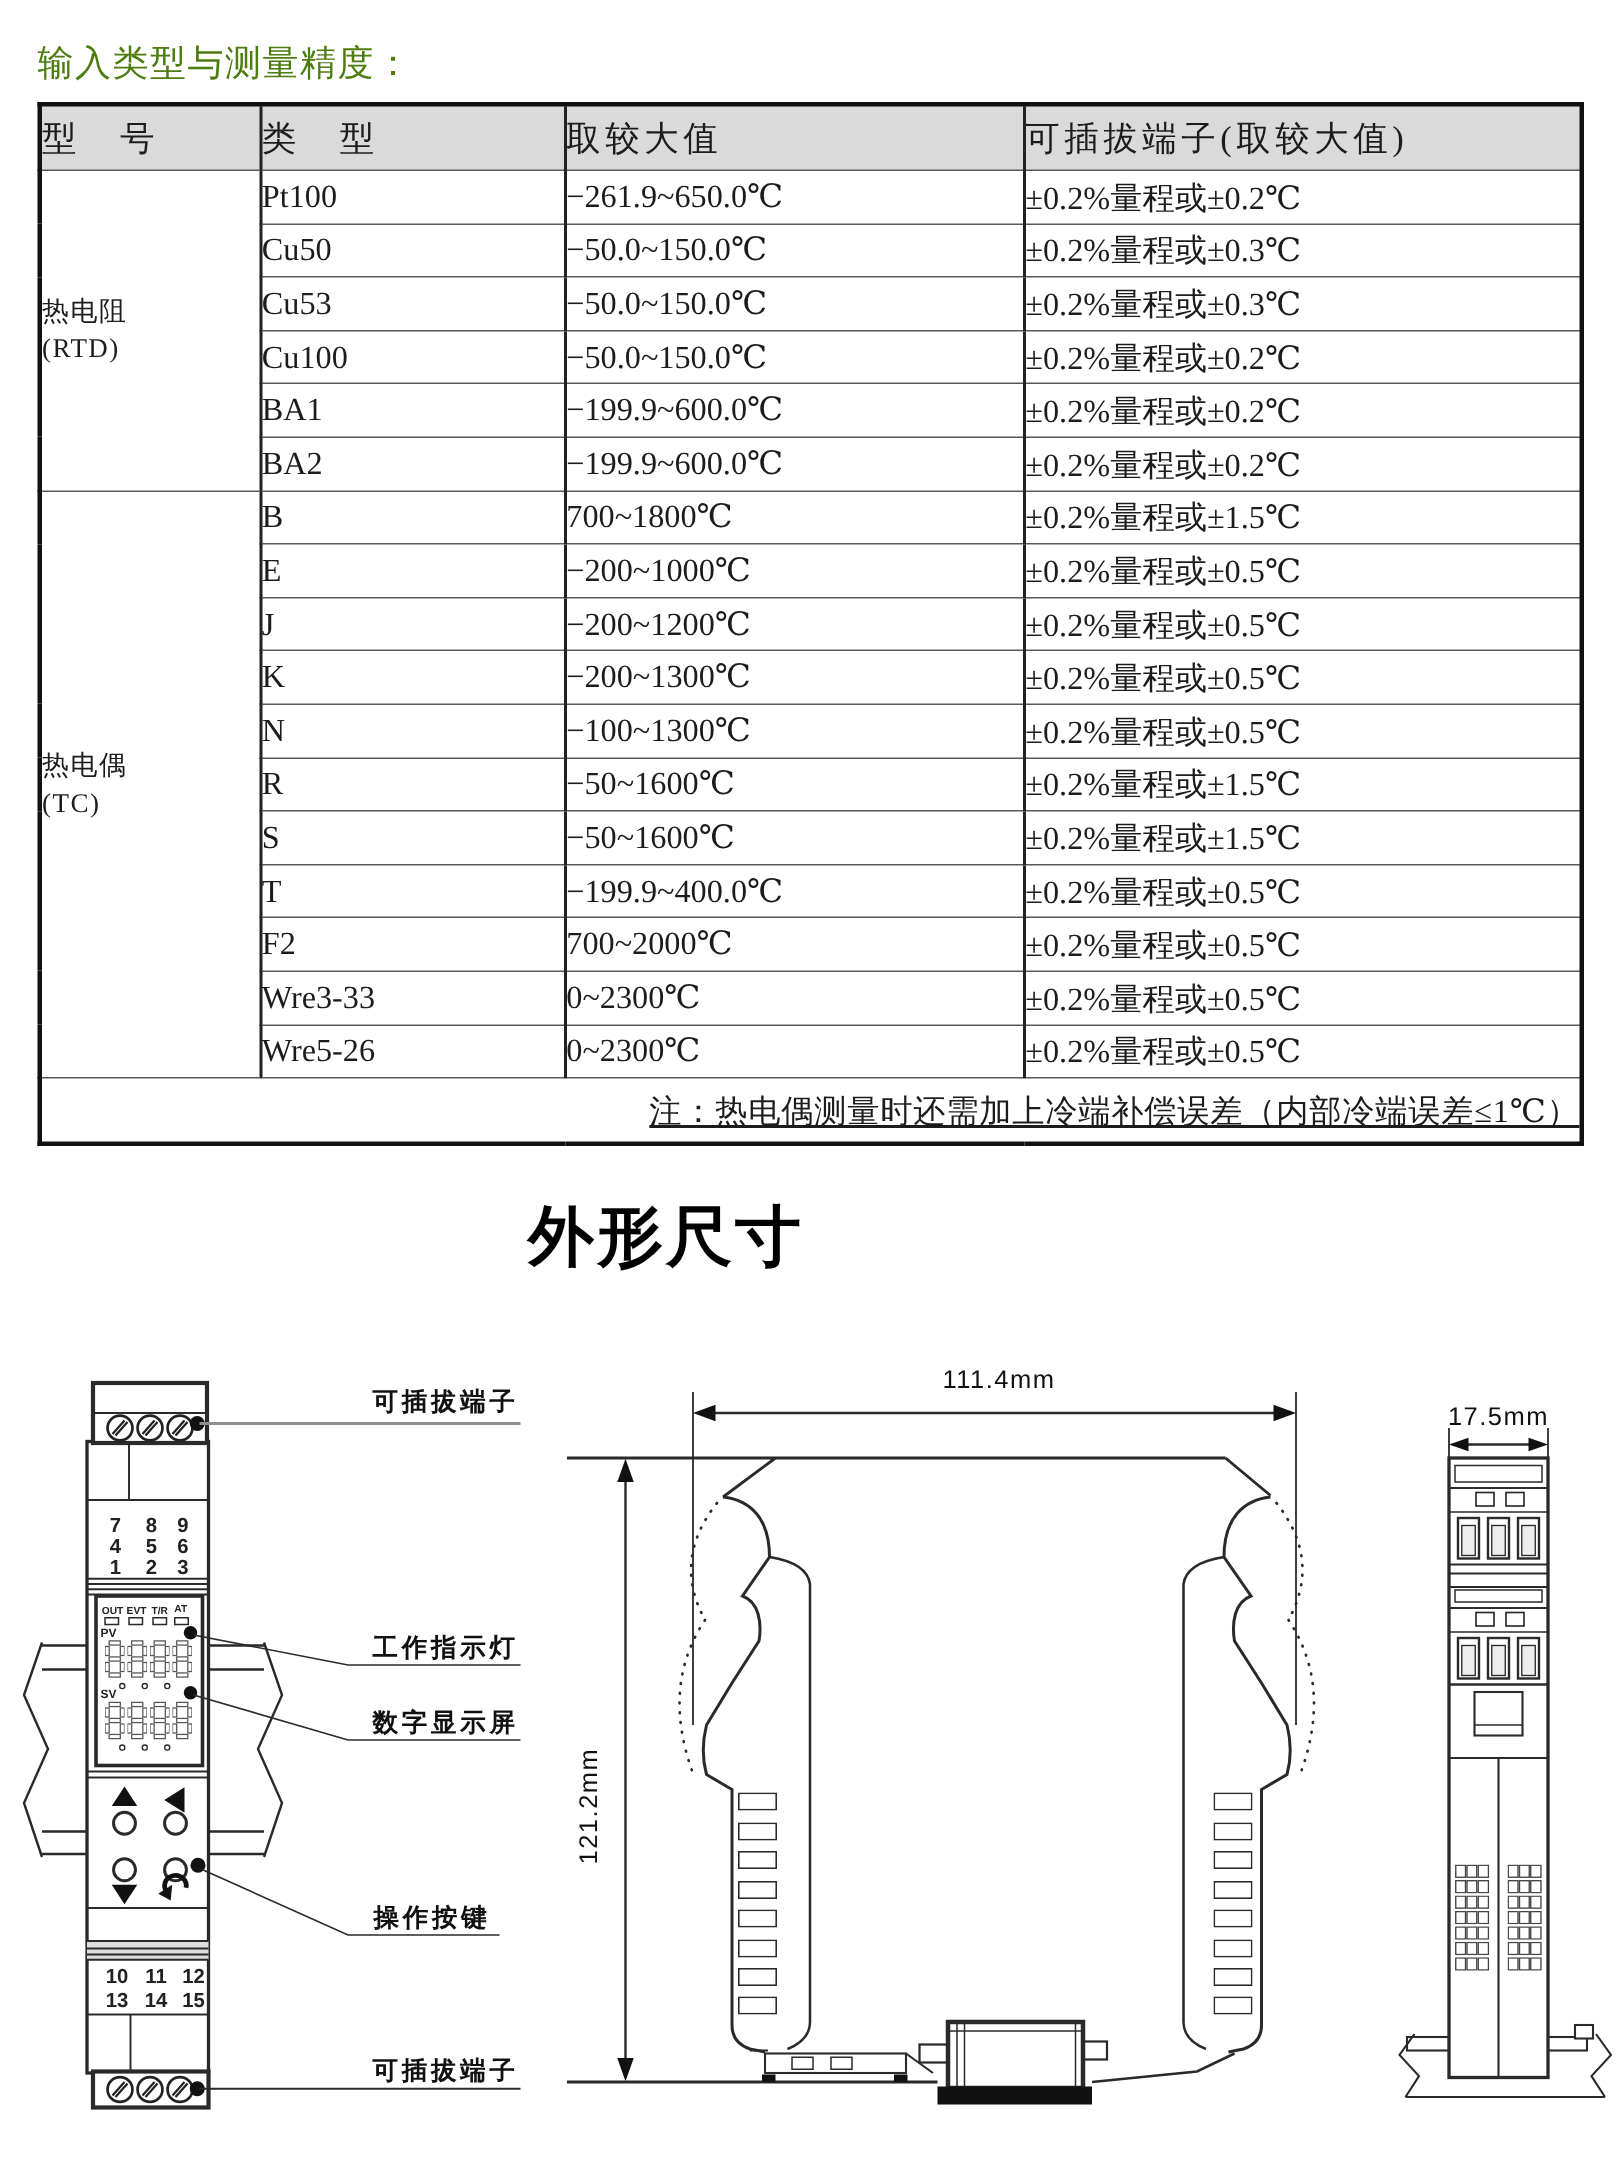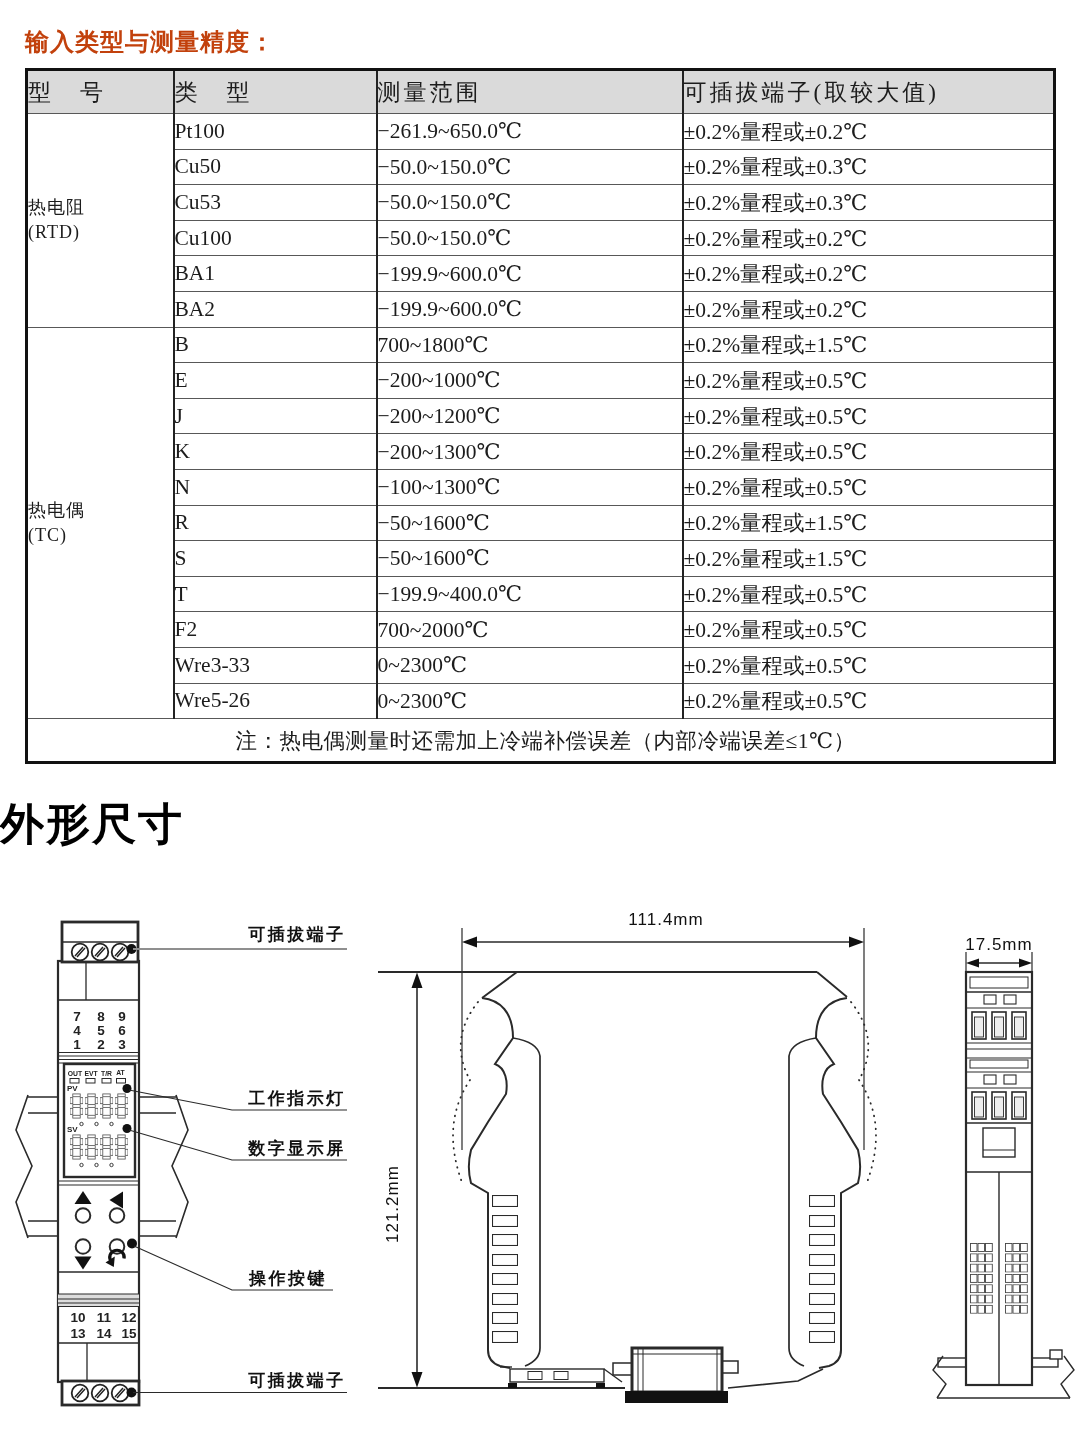--- a/index.html
+++ b/index.html
@@ -1,30 +1,30 @@
 <!DOCTYPE html>
 <html><head>
 <meta charset="utf-8">
 <style>
   html,body{margin:0;padding:0;background:#fff;}
   .page{position:relative;width:1080px;height:1453px;background:#fff;overflow:hidden;
         font-family:"Liberation Sans","DejaVu Sans",sans-serif;color:#111;}
-  .doc-title{position:absolute;left:25px;top:26px;font-size:24px;font-weight:bold;
-             letter-spacing:1px;color:#c2410c;}
+  .doc-title{position:absolute;left:25px;top:26px;font-size:24px;font-weight:normal;
+             letter-spacing:1px;color:#4d7c0f;}
   table.spec{position:absolute;left:25px;top:68px;width:1028px;border-collapse:collapse;
              table-layout:fixed;font-family:"Liberation Serif","DejaVu Serif",serif;color:#1c1c1c;}
   table.spec{border:3px solid #111;}
   .spec th{background:#dadada;height:42px;font-size:23px;font-weight:500;letter-spacing:3px;}
   .spec th,.spec td{border-top:1.5px solid #585858;border-bottom:1.5px solid #585858;
                     border-left:2px solid #222;border-right:2px solid #222;
                     text-align:left;padding:0;}
   .spec td{height:34.6px;font-size:21.5px;margin-left:26px;}
   .spec td.model-cell{font-size:18px;line-height:1.4;letter-spacing:1px;}
-  .spec td.note-cell{height:42px;text-align:center;padding-left:10px;font-size:21.5px;letter-spacing:.5px;}
-  .section-title{position:absolute;left:0;top:795px;width:888px;
+  .spec td.note-cell{height:42px;text-align:right;padding-left:10px;font-size:21.5px;letter-spacing:.5px;text-decoration:underline;}
+  .section-title{position:absolute;left:0;top:795px;width:888px;text-align:center;
                  font-size:44px;font-weight:bold;color:#000;letter-spacing:2px;}
   svg.drawing{position:absolute;left:0;top:0;width:1080px;height:1453px;}
   .callout{font-family:"Liberation Sans","DejaVu Sans",sans-serif;font-size:17px;font-weight:bold;
            letter-spacing:2.5px;fill:#111;}
   .dim{font-family:"Liberation Sans","DejaVu Sans",sans-serif;font-size:17px;fill:#111;letter-spacing:1px;}
   .kpd{font-family:"Liberation Sans","DejaVu Sans",sans-serif;font-size:13.5px;font-weight:bold;
        fill:#222;text-anchor:middle;}
   .tiny{font-family:"Liberation Sans","DejaVu Sans",sans-serif;font-size:6.8px;font-weight:bold;
         fill:#222;text-anchor:middle;letter-spacing:0;}
   .pvsv{font-family:"Liberation Sans","DejaVu Sans",sans-serif;font-size:8px;font-weight:bold;fill:#222;}
@@ -40,21 +40,21 @@
     <colgroup>
         <col style="width:147px">
         <col style="width:203px">
         <col style="width:306px">
         <col style="width:372px">
       </colgroup>
     <thead>
       <tr>
         <th>型　号</th>
         <th>类　型</th>
-        <th>测量范围</th>
+        <th>取较大值</th>
         <th>可插拔端子(取较大值)</th>
       </tr>
     </thead>
     <tbody>
       <tr>
         <td class="model-cell" rowspan="6">
           <div>热电阻</div>
           <div>(RTD)</div>
         </td>
         <td>Pt100</td>

